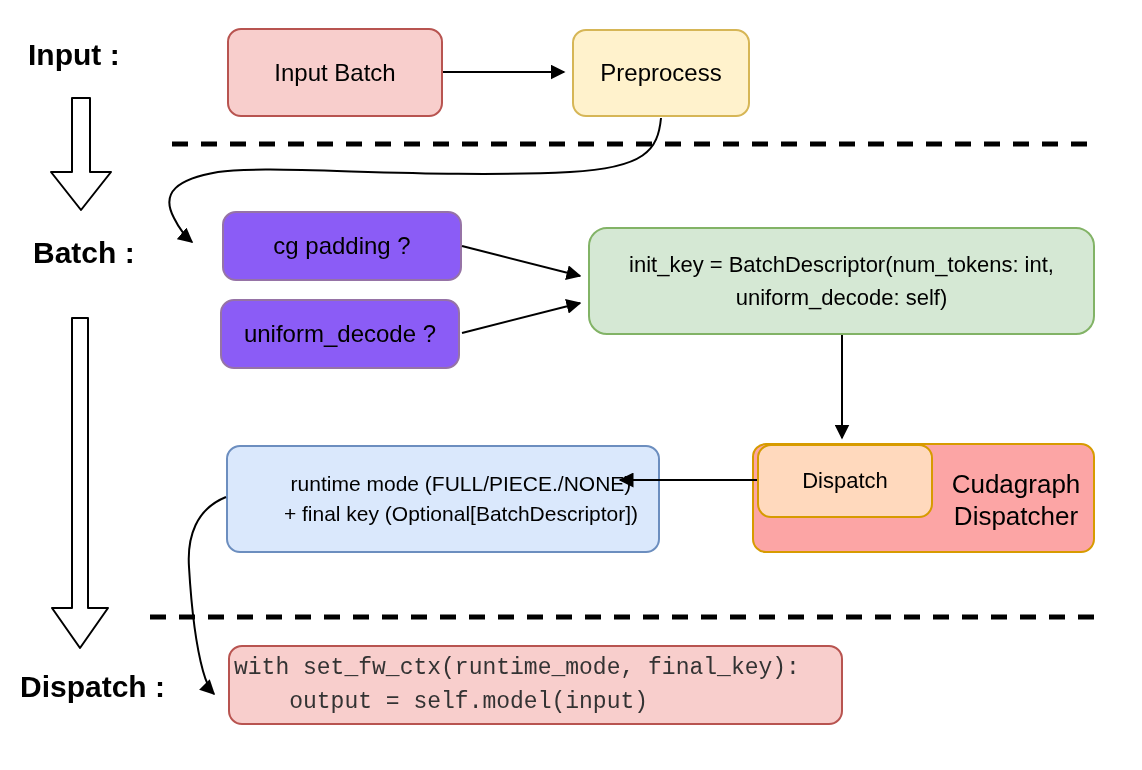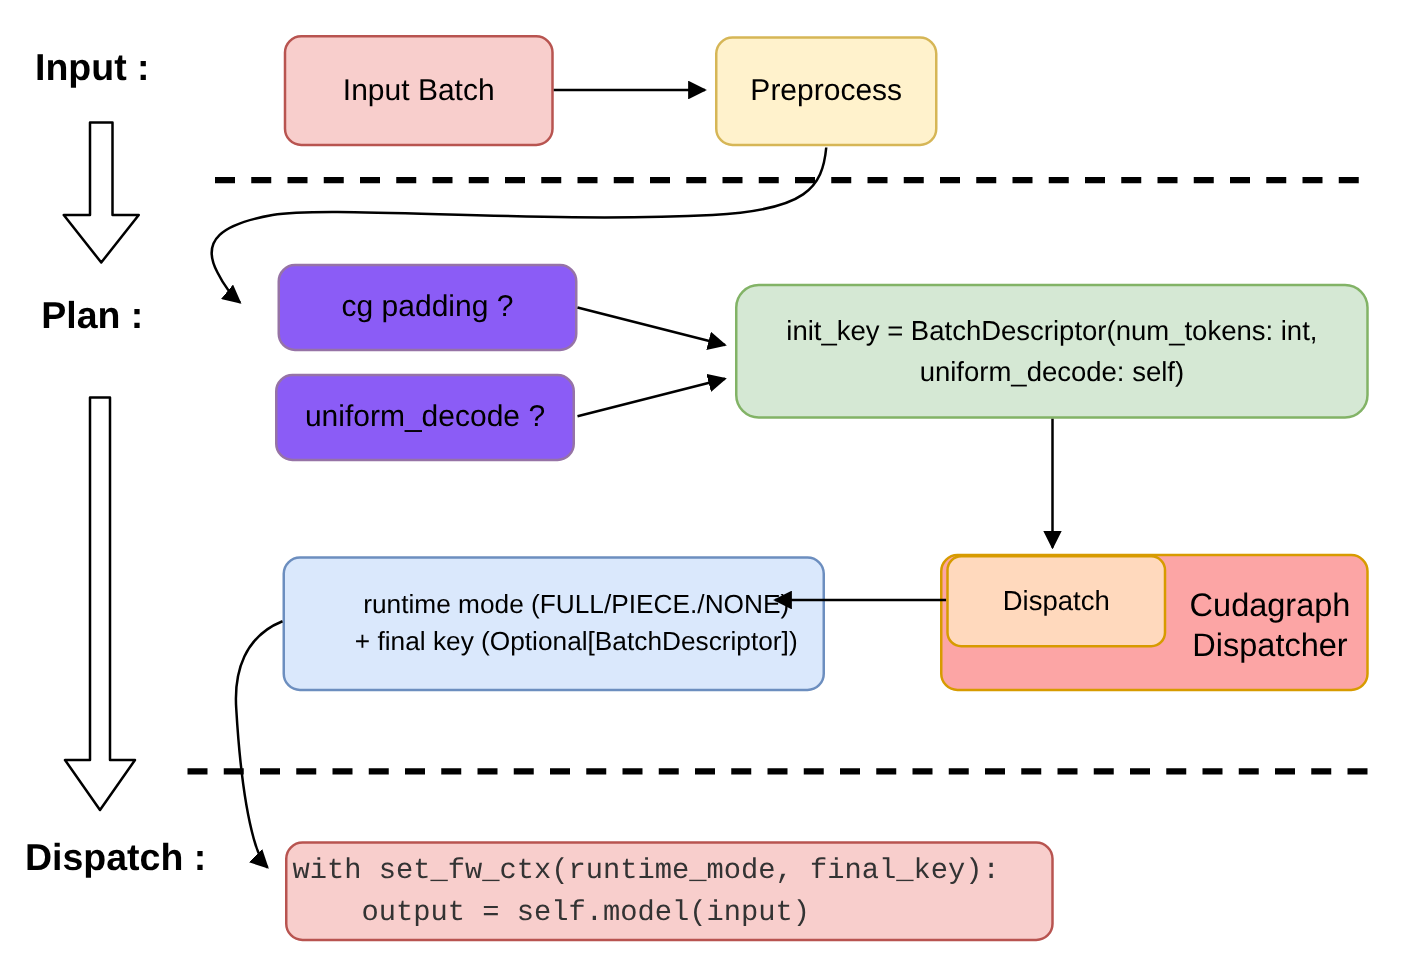--- a/index.html
+++ b/index.html
@@ -26,42 +26,42 @@
   .orange { background:#fca5a5; border-color:#d79b00; }
   .orange-inner { background:#ffd9bd; border-color:#d79b00; }
   .blue   { background:#dae8fc; border-color:#6c8ebf; }
 
   #node-input-batch   { left:227px; top:28px;  width:216px; height:89px;  font-size:24px; }
   #node-preprocess    { left:572px; top:29px;  width:178px; height:88px;  font-size:24px; }
   #node-cg-padding    { left:222px; top:211px; width:240px; height:70px;  font-size:24px; }
   #node-uniform-decode{ left:220px; top:299px; width:240px; height:70px;  font-size:24px; }
   #node-init-key      { left:588px; top:227px; width:507px; height:108px; font-size:22px; line-height:33px;border-radius:19px; }
   #node-cudagraph     { left:752px; top:443px; width:343px; height:110px; font-size:26px; justify-content:center; }
-  #node-dispatch      { left:757px; top:444px; width:176px; height:74px;  font-size:22px; z-index:3;border-radius:12px; }
+  #node-dispatch      { left:757px; top:444px; width:176px; height:74px;  font-size:22px; z-index:3; }
   #node-runtime       { left:226px; top:445px; width:434px; height:108px; font-size:21px; line-height:30px;padding-left:36px; }
   #node-execute-code  {
-    left:228px; top:673px; width:615px; height:80px;
+    left:228px; top:645px; width:615px; height:80px;
     font-family:"Liberation Mono", monospace; font-size:23px; line-height:34px;
     align-items:flex-start; text-align:left; padding-left:4px; color:#333333;
   }
   #node-execute-code .line { white-space:pre; }
   .cudagraph-label {
     position:absolute; left:181px; top:0; width:162px; height:110px;
     display:flex; align-items:center; justify-content:center; text-align:center;
     line-height:32px;
   }
   svg.wires { position:absolute; left:0; top:0; z-index:2; pointer-events:none; }
 </style>
 </head>
 <body>
 
 <div class="canvas">
 
   <div class="stage-label" style="left:28px; top:38px;">Input :</div>
-  <div class="stage-label" style="left:33px; top:236px;">Plan :</div>
+  <div class="stage-label" style="left:33px; top:236px;">Batch :</div>
   <div class="stage-label" style="left:20px; top:670px;">Dispatch :</div>
 
   <div class="node yellow" id="node-preprocess">
     <span class="line">Preprocess</span>
   </div>
 
   <div class="node red" id="node-input-batch">
     <span class="line">Input Batch</span>
   </div>
 

